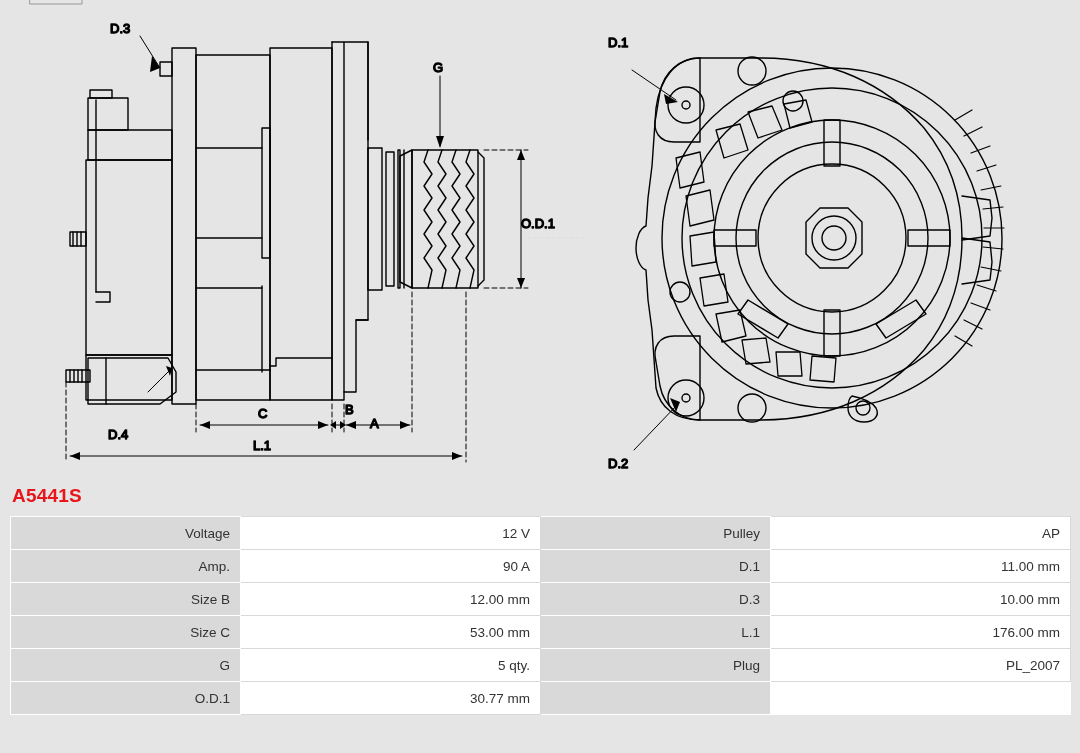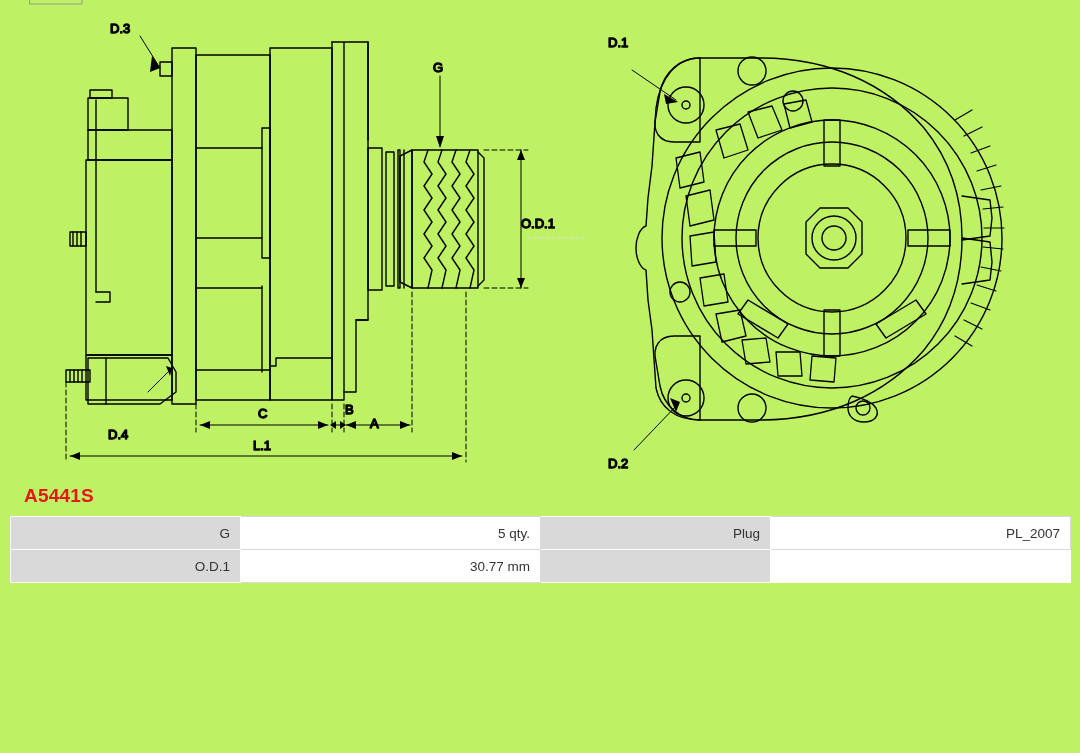--- a/index.html
+++ b/index.html
@@ -5,36 +5,36 @@
   * { box-sizing: border-box; }
   html, body {
     margin: 0; padding: 0;
     width: 1080px; height: 753px;
     background: #ffffff;
     font-family: "Liberation Sans", sans-serif;
   }
   #page {
     position: relative;
     width: 1080px; height: 753px;
-    background: #bef264;
+    background: #e5e5e5;
     overflow: hidden;
   }
 
   
   #drawing {
     position: absolute;
     left: 0; top: 0;
     width: 1080px; height: 480px;
   }
   #drawing svg { display: block; }
 
   
   #part-number {
     position: absolute;
-    left: 24px; top: 485px;
+    left: 12px; top: 485px;
     font-size: 19px;
     font-weight: bold;
     color: #e8161a;
     letter-spacing: 0.2px;
   }
 
   
   #spec-table {
     position: absolute;
     left: 10px;
@@ -286,20 +286,44 @@
 
       </g>
     </svg>
   </div>
 
   <div id="part-number">A5441S</div>
 
   <table id="spec-table">
     <tbody>
       <tr>
+        <td class="lbl">Voltage</td>
+        <td class="val">12 V</td>
+        <td class="lbl">Pulley</td>
+        <td class="val">AP</td>
+      </tr>
+      <tr>
+        <td class="lbl">Amp.</td>
+        <td class="val">90 A</td>
+        <td class="lbl">D.1</td>
+        <td class="val">11.00 mm</td>
+      </tr>
+      <tr>
+        <td class="lbl">Size B</td>
+        <td class="val">12.00 mm</td>
+        <td class="lbl">D.3</td>
+        <td class="val">10.00 mm</td>
+      </tr>
+      <tr>
+        <td class="lbl">Size C</td>
+        <td class="val">53.00 mm</td>
+        <td class="lbl">L.1</td>
+        <td class="val">176.00 mm</td>
+      </tr>
+      <tr>
         <td class="lbl">G</td>
         <td class="val">5 qty.</td>
         <td class="lbl">Plug</td>
         <td class="val">PL_2007</td>
       </tr>
       <tr>
         <td class="lbl">O.D.1</td>
         <td class="val">30.77 mm</td>
         <td class="empty-lbl"></td>
         <td class="empty-val"></td>

